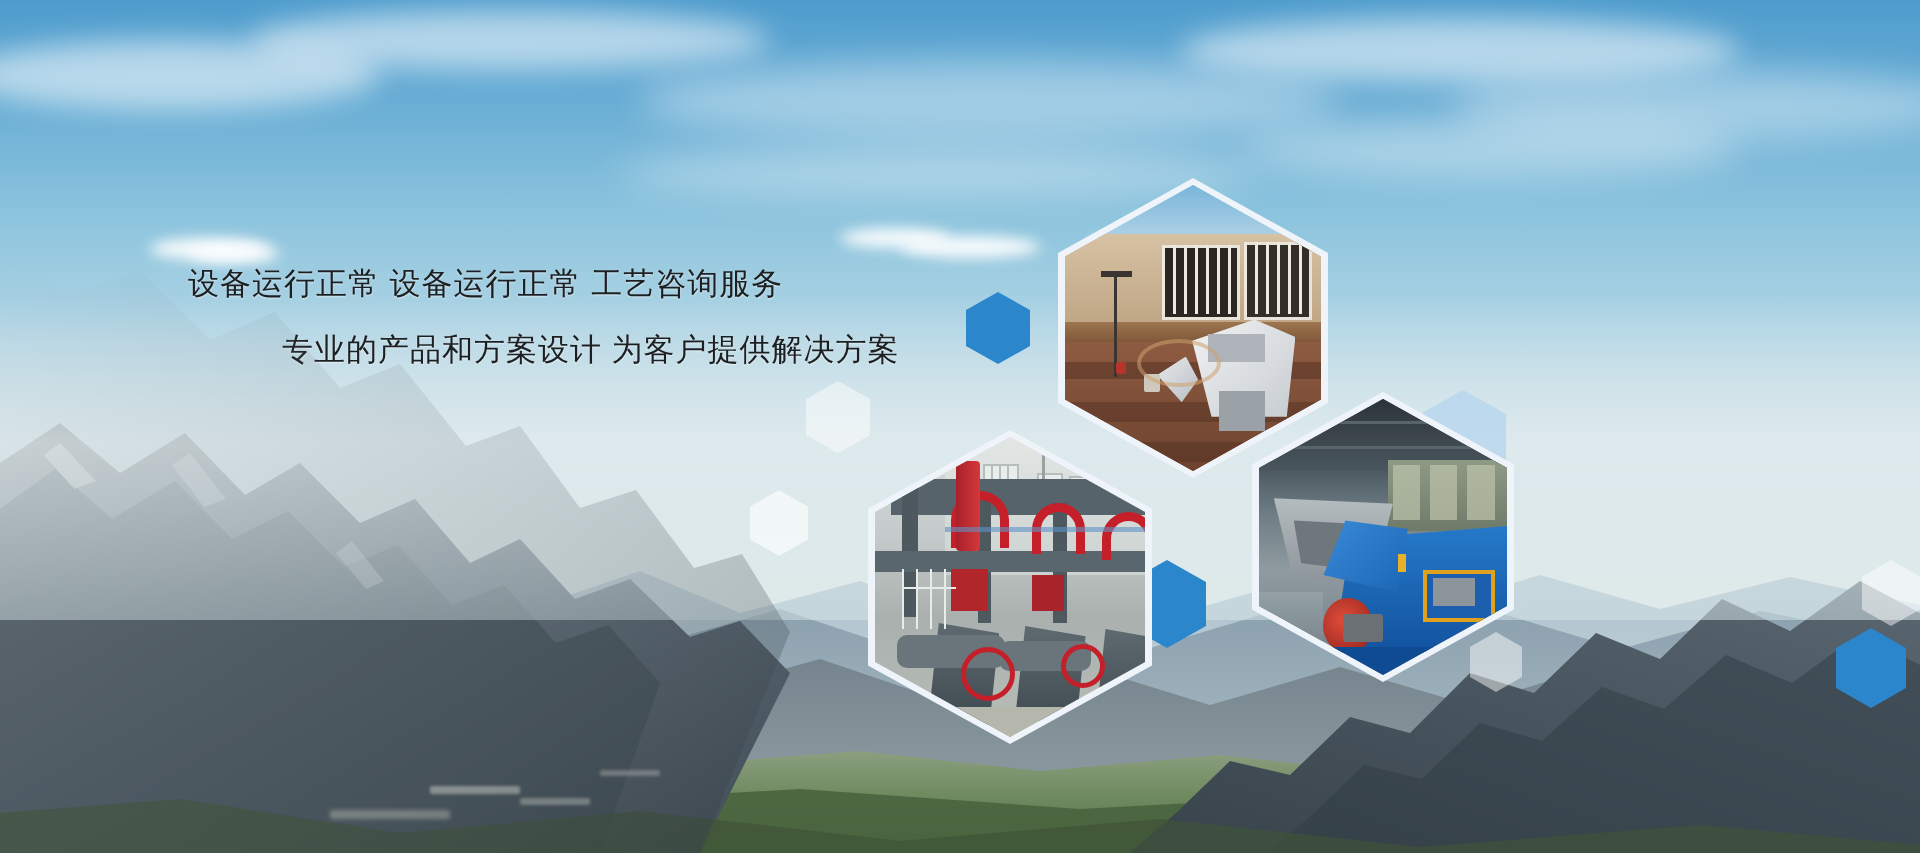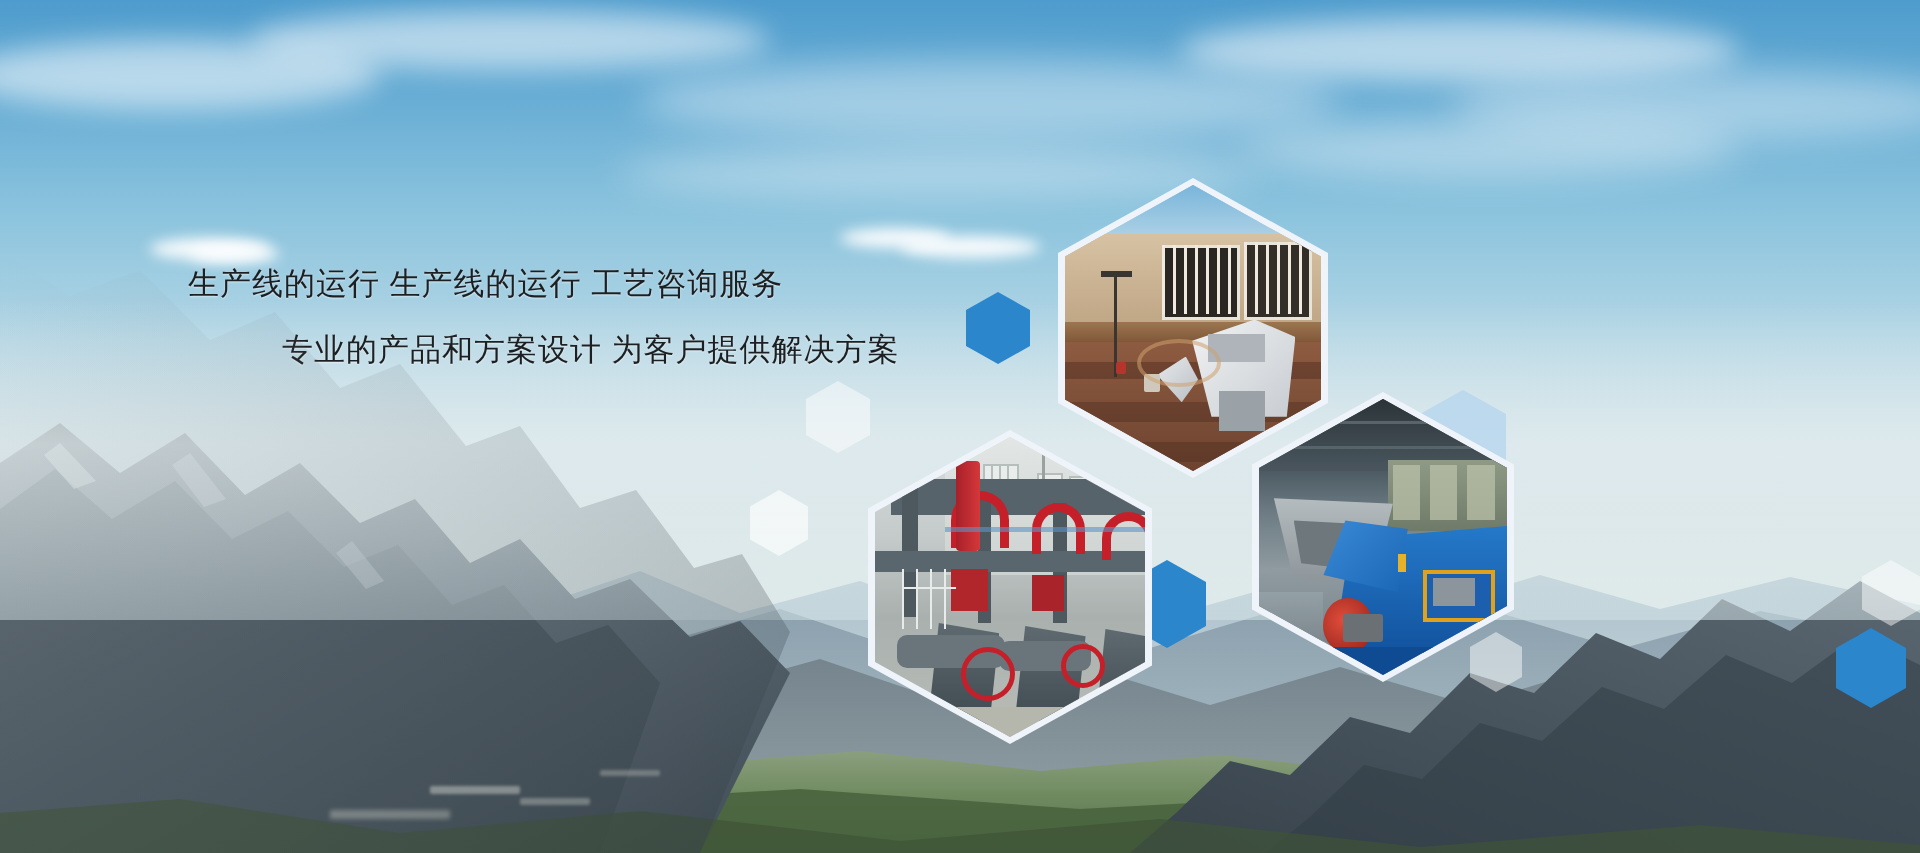--- a/index.html
+++ b/index.html
@@ -148,21 +148,21 @@
   <div class="haze"></div>
 
   <div>
     <div class="pc" style="left:430px;top:786px;width:90px;height:8px;background:rgba(235,235,225,.55);border-radius:2px;filter:blur(1.5px);"></div>
     <div class="pc" style="left:520px;top:798px;width:70px;height:7px;background:rgba(230,232,222,.45);border-radius:2px;filter:blur(1.5px);"></div>
     <div class="pc" style="left:330px;top:810px;width:120px;height:9px;background:rgba(228,230,220,.42);border-radius:2px;filter:blur(2px);"></div>
     <div class="pc" style="left:600px;top:770px;width:60px;height:6px;background:rgba(235,235,225,.4);border-radius:2px;filter:blur(1.5px);"></div>
   </div>
 
   <div class="headline">
-    <div class="line1">生产线的运行 生产线的运行 工艺咨询服务</div>
+    <div class="line1">设备运行正常 设备运行正常 工艺咨询服务</div>
     <div class="line2">专业的产品和方案设计  为客户提供解决方案</div>
   </div>
 
   <div class="hex accent-white-2" style="left:806px;top:381px;width:64px;height:72px;"></div>
   <div class="hex accent-white" style="left:750px;top:490px;width:58px;height:66px;"></div>
   <div class="hex accent-white-2" style="left:1420px;top:390px;width:86px;height:96px;background:rgba(180,212,238,.75);"></div>
   <div class="hex accent-white-2" style="left:1470px;top:632px;width:52px;height:60px;"></div>
   <div class="hex accent-white-2" style="left:1862px;top:560px;width:58px;height:66px;"></div>
 
   <div class="hex accent-blue" style="left:966px;top:292px;width:64px;height:72px;"></div>

